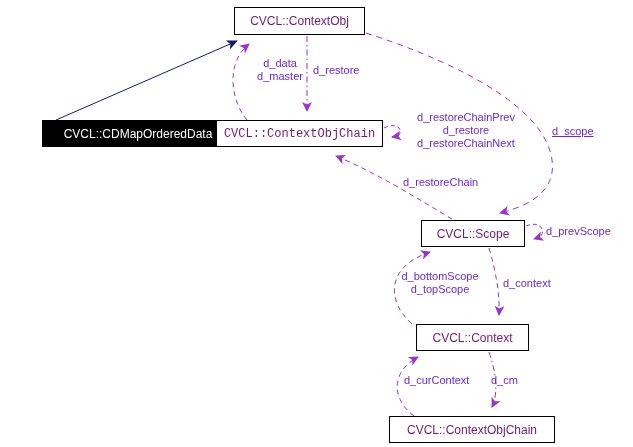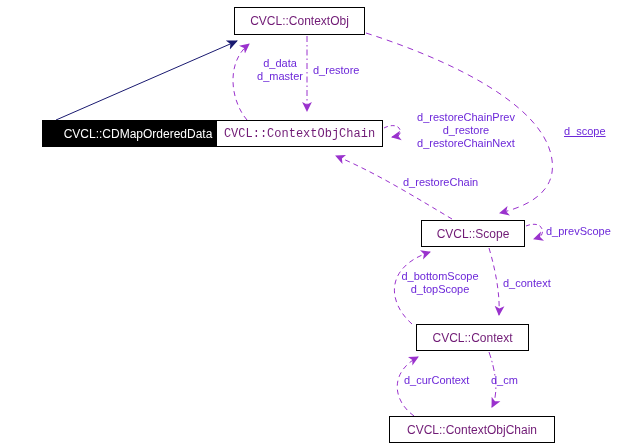--- a/index.html
+++ b/index.html
@@ -150,21 +150,21 @@
   <div class="edge-label left" style="left:313px; top:64px; width:58px;">
     <div>d_restore</div>
   </div>
 
   <div class="edge-label" style="left:404px; top:111px; width:124px;">
     <div>d_restoreChainPrev</div>
     <div>d_restore</div>
     <div>d_restoreChainNext</div>
   </div>
 
-  <div class="edge-label left" style="left:564px; top:125px; width:52px;text-decoration:underline;">
+  <div class="edge-label left" style="left:552px; top:125px; width:52px;text-decoration:underline;">
     <div>d_scope</div>
   </div>
 
   <div class="edge-label left" style="left:403px; top:176px; width:90px;">
     <div>d_restoreChain</div>
   </div>
 
   <div class="edge-label left" style="left:546px; top:225px; width:80px;">
     <div>d_prevScope</div>
   </div>

